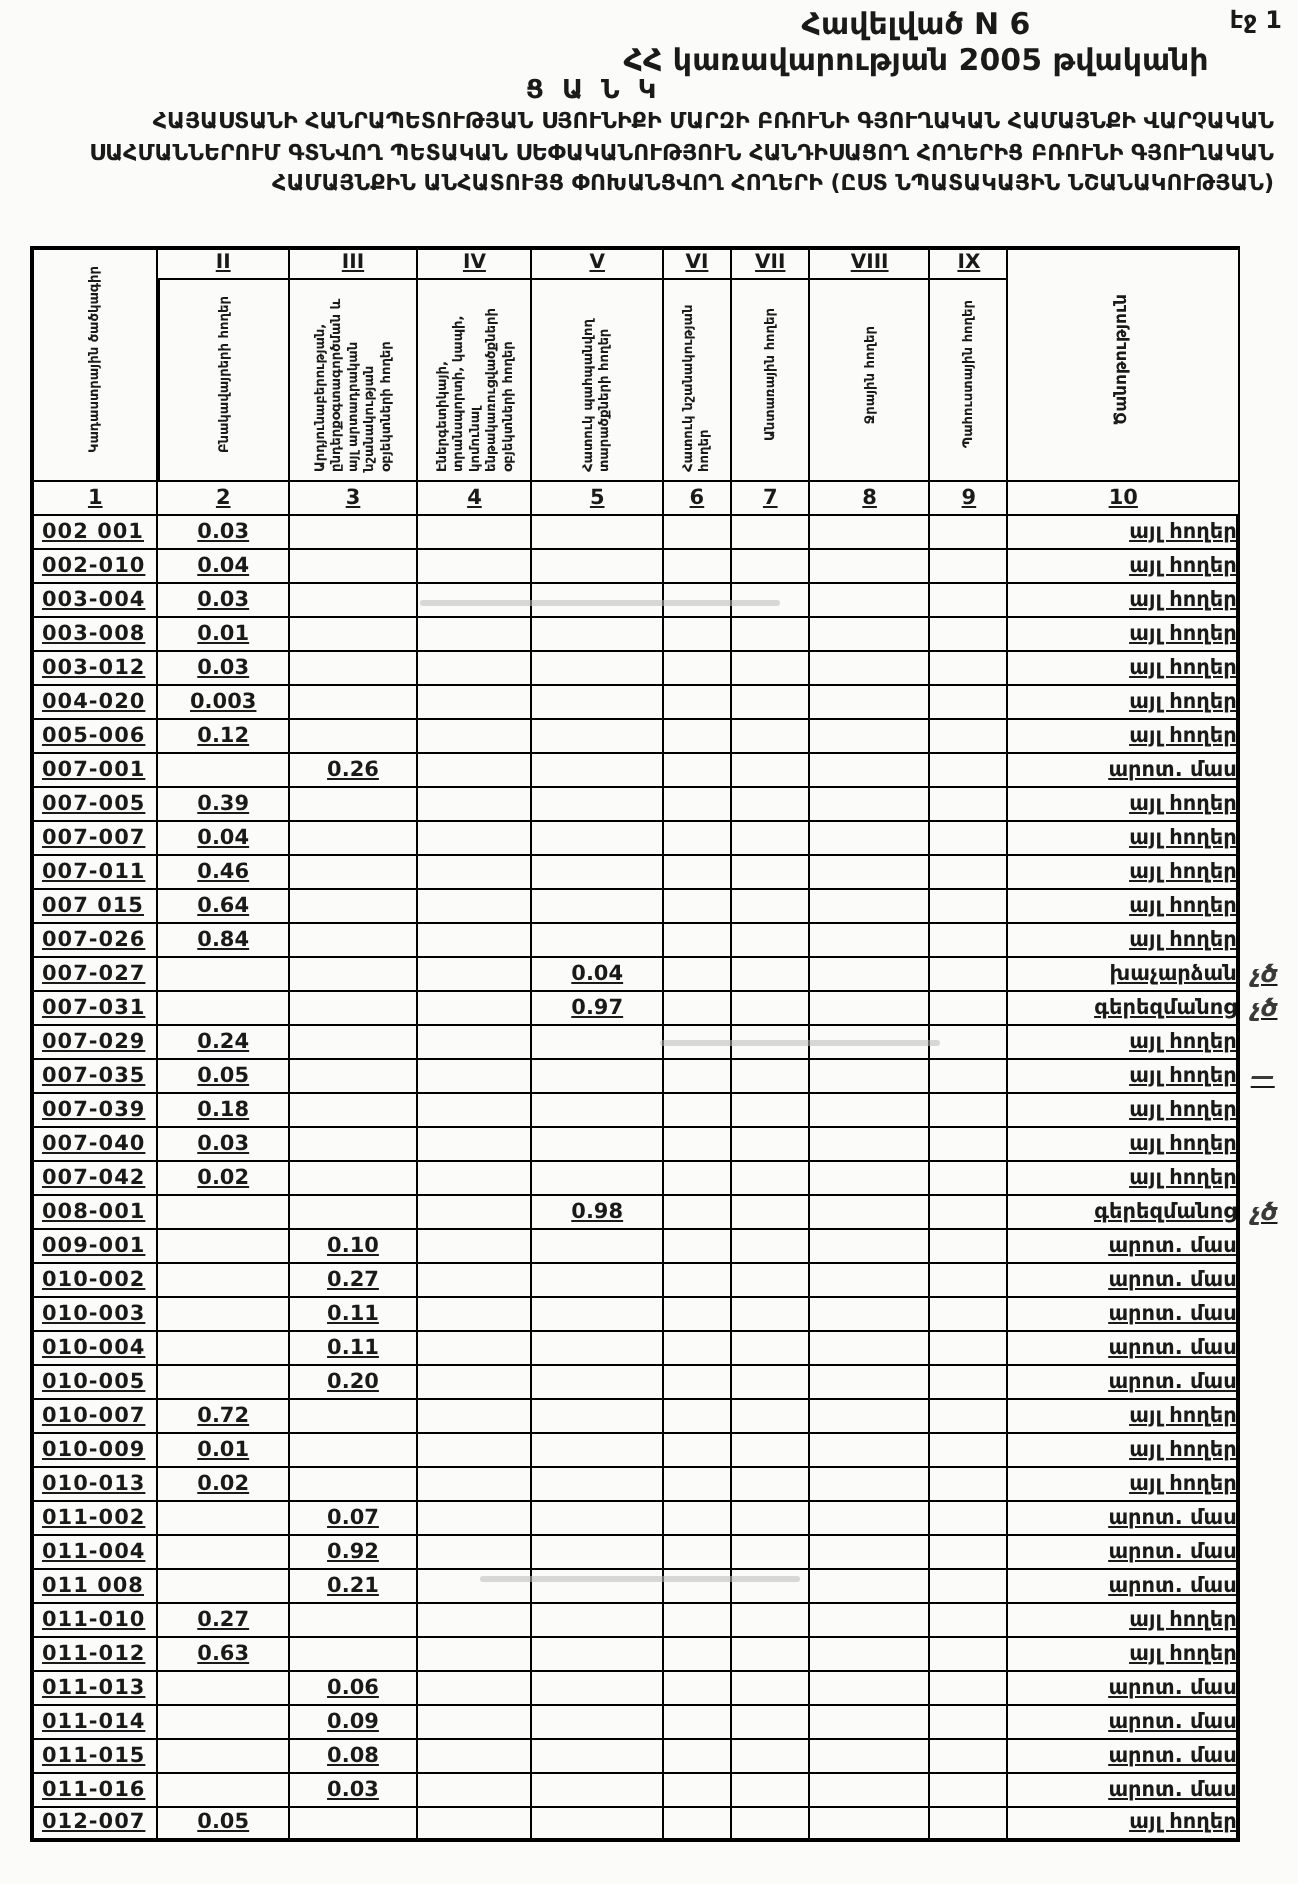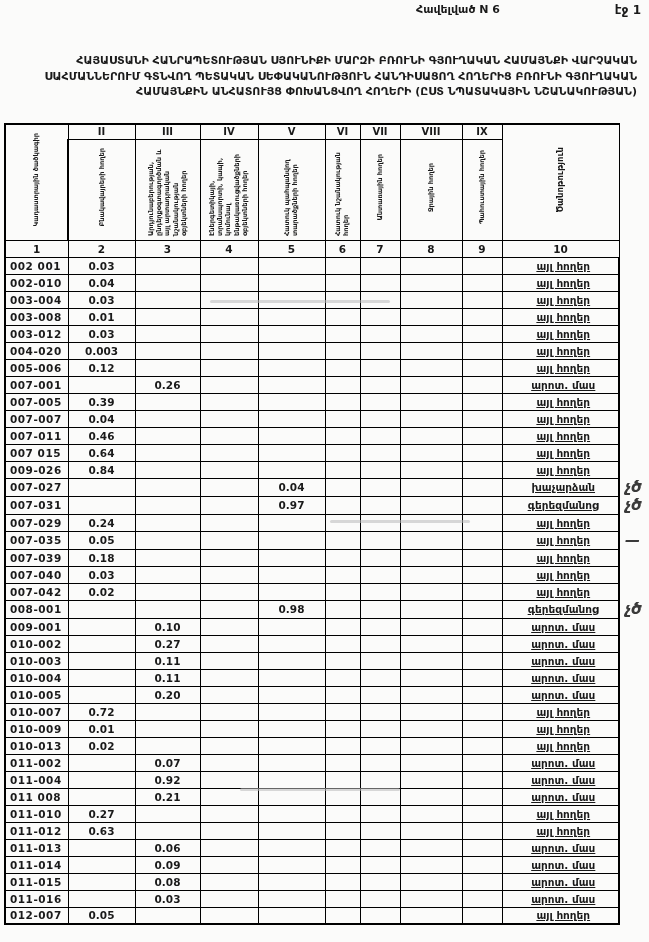--- a/index.html
+++ b/index.html
@@ -3,64 +3,66 @@
 <meta charset="utf-8">
 <style>
   * { margin:0; padding:0; box-sizing:border-box; }
   html,body { width:649px; height:942px; background:#fbfbfa; overflow:hidden;
     font-family:"DejaVu Sans", sans-serif; color:#1a1a1a; }
   .page { position:relative; width:649px; height:942px; }
 
   
   .page-number { position:absolute; top:3px; right:8px; font-size:12px; font-weight:bold; }
   .appendix { position:absolute; top:4px; right:36px; width:310px; text-align:center;
-    font-size:11px; font-weight:bold; line-height:1.18; }
+    font-size:15px; font-weight:bold; line-height:1.18; }
   .doc-title { position:absolute; top:38px; left:0; width:600px; text-align:center;
     font-size:13px; font-weight:bold; letter-spacing:9px; }
   .doc-subtitle { position:absolute; top:53px; left:12px; width:625px; text-align:right;
     font-size:11px; font-weight:bold; line-height:1.42; }
 
   
-  table { position:absolute; top:123px; left:4px; border-collapse:collapse;
-    table-layout:fixed; }
+  table { position:absolute; top:123px; left:15px; border-collapse:collapse;
+    table-layout:fixed;text-decoration:underline; }
   td { border:1px solid #000; overflow:hidden; white-space:nowrap; }
   td:first-child { border-left-width:2px; }
   thead tr:first-child td { border-top-width:2px; }
   tbody tr:last-child td { border-bottom-width:2px; }
   td.note { border-right-width:2px; }
-  td.marg { border:none; font-size:15px; color:#3a3a3a; padding-left:5px;
+  td.marg { border:none; font-size:12px; color:#3a3a3a; padding-left:5px;
     font-style:italic; font-weight:bold; }
   td.roman { height:15px; text-align:center; font-size:10px; font-weight:bold; }
   td.hdr { vertical-align:middle; text-align:center; }
   .rot { writing-mode:vertical-rl; transform:rotate(180deg); display:inline-block;
     max-height:96px; font-size:6.6px; font-weight:bold; line-height:1.25;
     white-space:normal; text-align:left; }
   .rot.big { font-size:8.5px; max-height:110px; }
   td.hdr.labels { height:100px; }
   tr.nums td { height:17px; text-align:center; font-size:10.5px; font-weight:bold; }
   tbody td { height:17px; font-size:10.5px; font-weight:bold; }
   tbody td.code { text-align:left; padding-left:4px; letter-spacing:0.5px;margin-left:28px; }
   tbody td.val { text-align:center; }
-  tbody td.note { text-align:center; padding-left:6px; text-decoration:underline; }
+  tbody td.note { text-align:right; padding-left:6px; text-decoration:underline; }
 
   
   .smudge { position:absolute; height:3px; background:#b9b9b9; opacity:.55;
     border-radius:2px; }
 </style>
 </head>
 <body>
 
 <div class="page">
 
   <div class="page-number">էջ 1</div>
 
   <div class="appendix">
     <div>Հավելված N 6</div>
+    <div>ՀՀ կառավարության 2005 թվականի</div>
   </div>
 
+  <div class="doc-title">ՑԱՆԿ</div>
 
   <div class="doc-subtitle">ՀԱՅԱՍՏԱՆԻ ՀԱՆՐԱՊԵՏՈՒԹՅԱՆ ՍՅՈՒՆԻՔԻ ՄԱՐԶԻ ԲՌՈՒՆԻ ԳՅՈՒՂԱԿԱՆ ՀԱՄԱՅՆՔԻ ՎԱՐՉԱԿԱՆ ՍԱՀՄԱՆՆԵՐՈՒՄ ԳՏՆՎՈՂ ՊԵՏԱԿԱՆ ՍԵՓԱԿԱՆՈՒԹՅՈՒՆ ՀԱՆԴԻՍԱՑՈՂ ՀՈՂԵՐԻՑ ԲՌՈՒՆԻ ԳՅՈՒՂԱԿԱՆ ՀԱՄԱՅՆՔԻՆ ԱՆՀԱՏՈՒՅՑ ՓՈԽԱՆՑՎՈՂ ՀՈՂԵՐԻ (ԸՍՏ ՆՊԱՏԱԿԱՅԻՆ ՆՇԱՆԱԿՈՒԹՅԱՆ)</div>
 
   <table>
     <colgroup>
       <col style="width:63px">
         <col style="width:67px">
         <col style="width:65px">
       <col style="width:58px">
         <col style="width:67px">
@@ -269,21 +271,21 @@
           <td class="val"></td>
           <td class="val"></td>
           <td class="val"></td>
           <td class="val"></td>
           <td class="val"></td>
           <td class="val"></td>
           <td class="note">այլ հողեր</td>
           <td class="marg"></td>
         </tr>
         <tr>
-          <td class="code">009-026</td>
+          <td class="code">007-026</td>
           <td class="val">0.84</td>
           <td class="val"></td>
           <td class="val"></td>
           <td class="val"></td>
           <td class="val"></td>
           <td class="val"></td>
           <td class="val"></td>
           <td class="val"></td>
           <td class="note">այլ հողեր</td>
           <td class="marg"></td>

